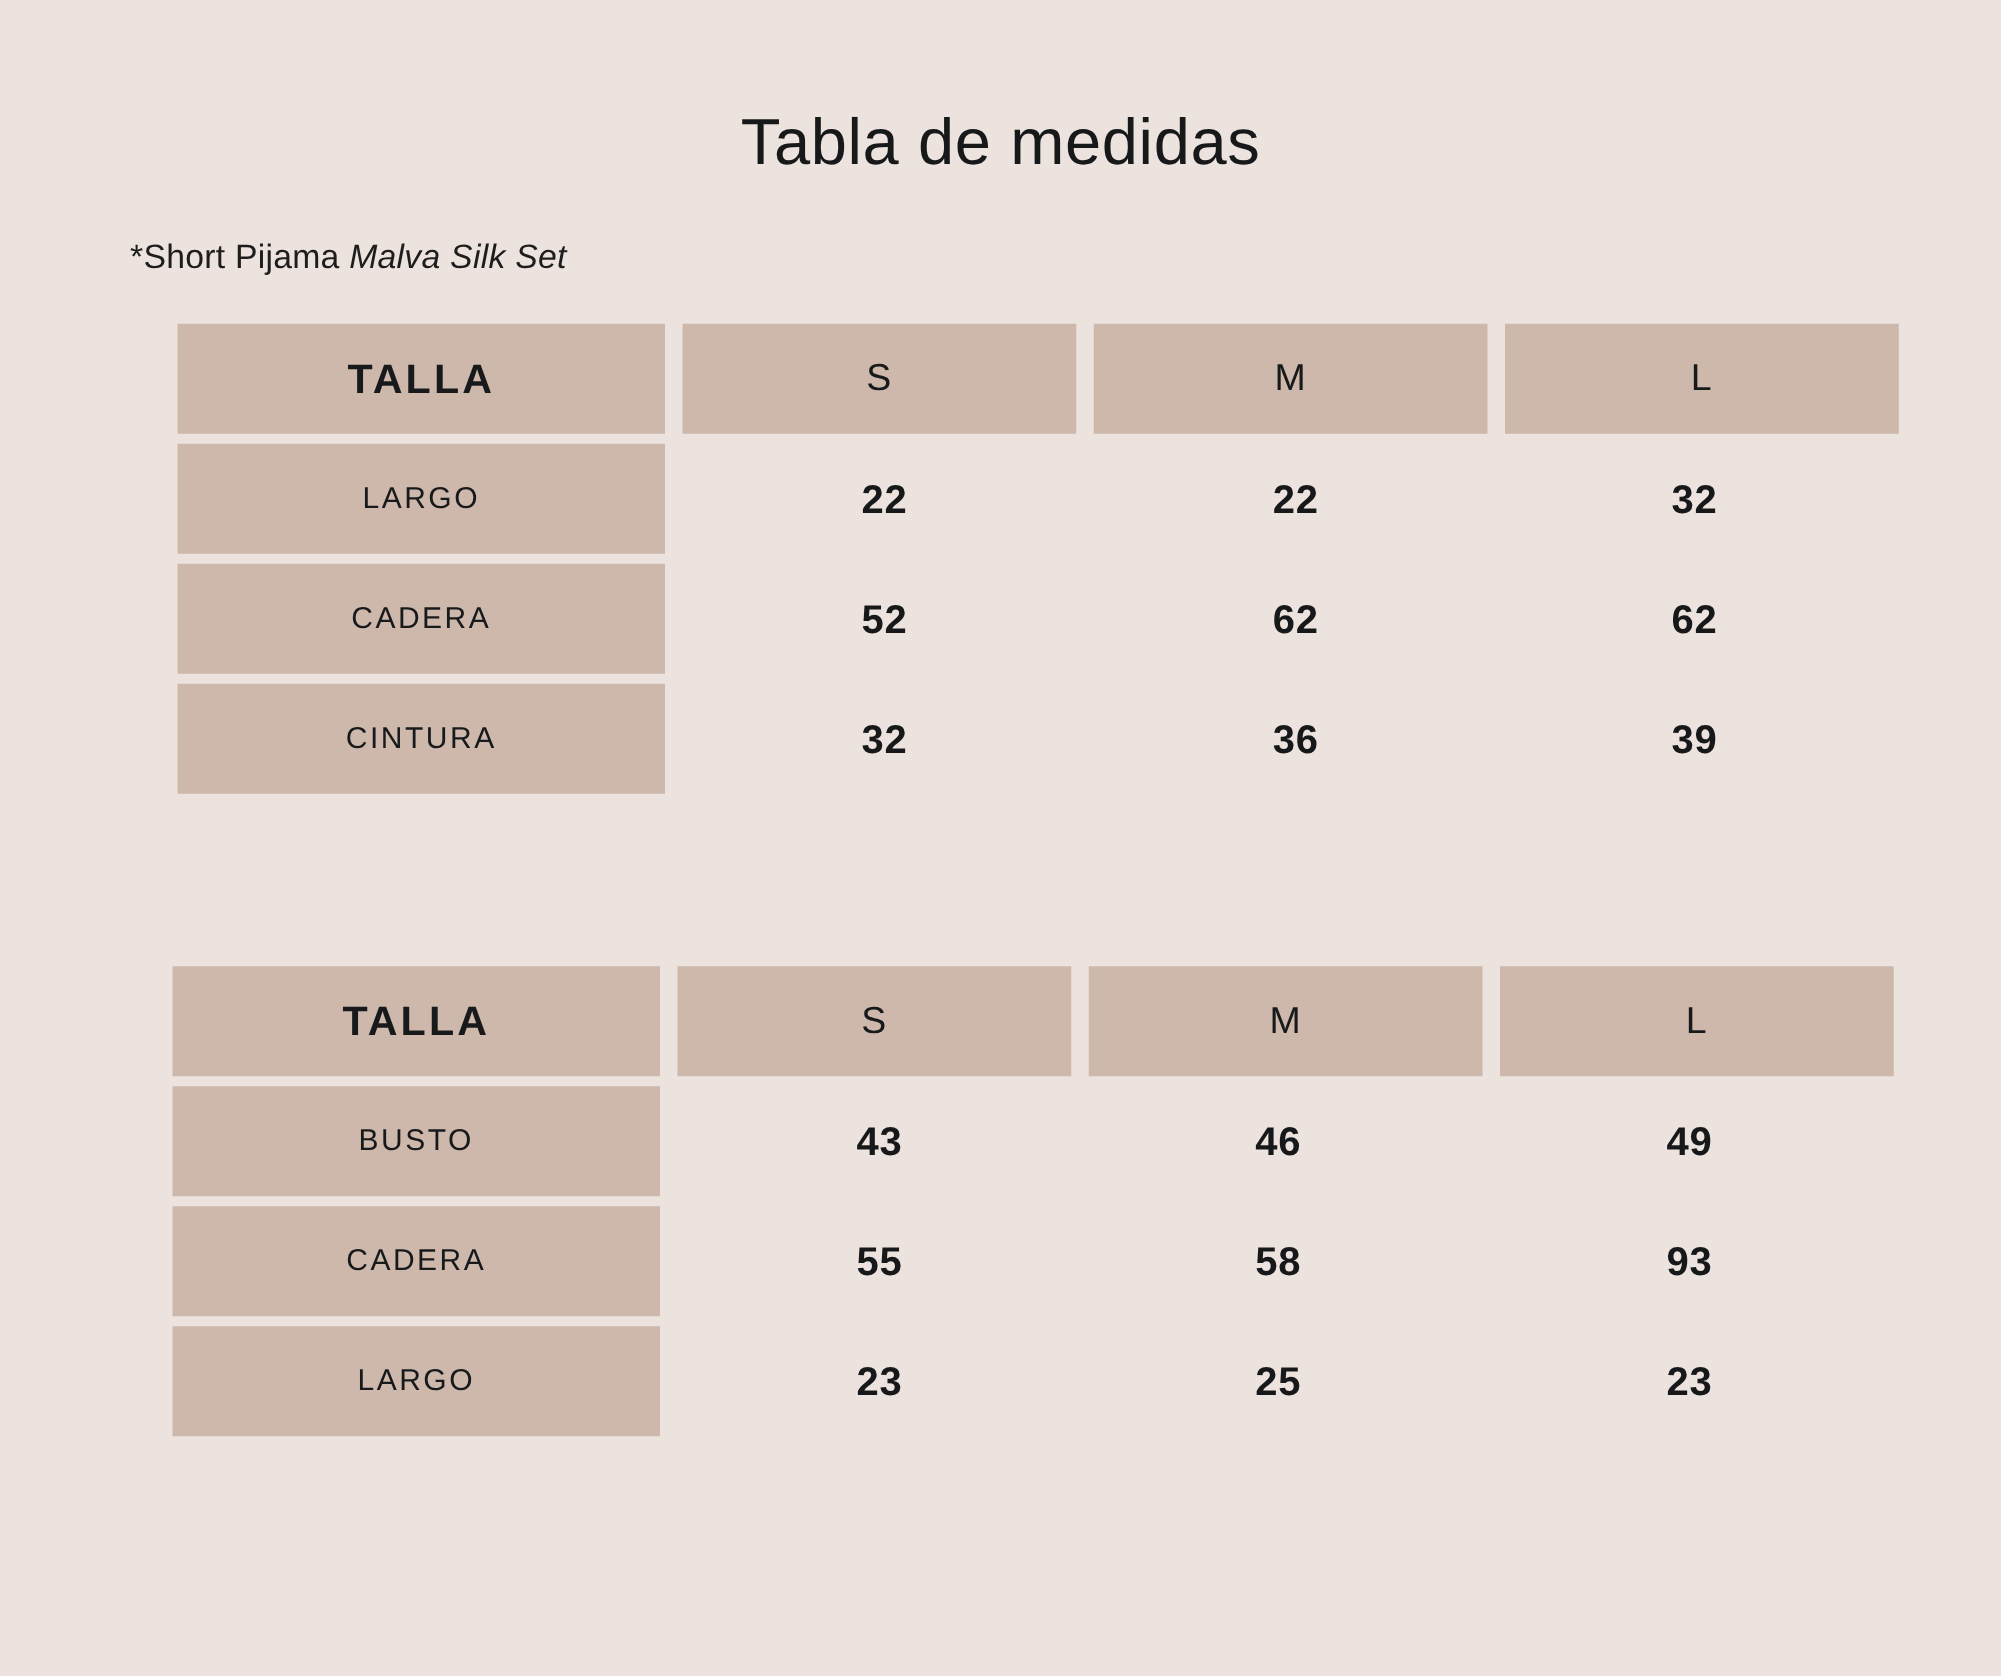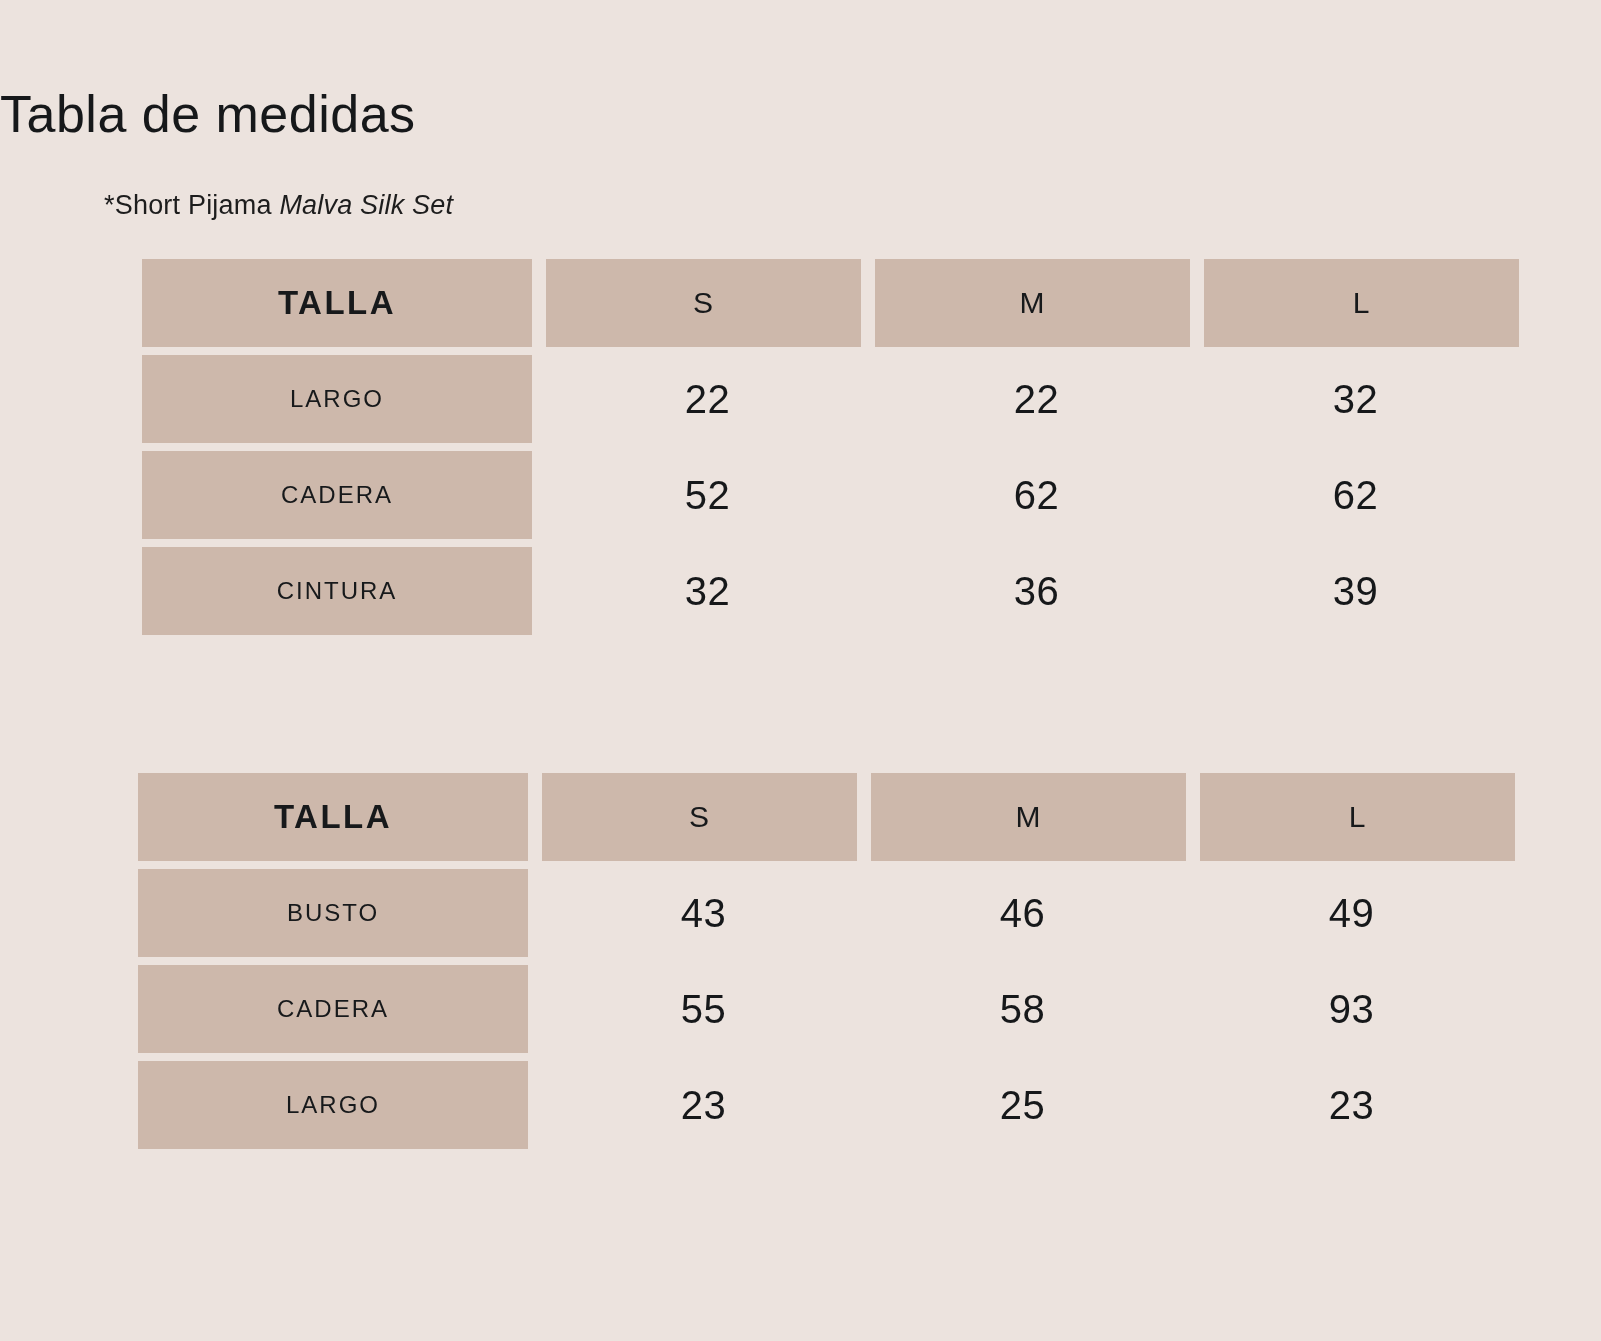--- a/index.html
+++ b/index.html
@@ -17,20 +17,21 @@
   .page {
     position: relative;
     width: 1601px;
     height: 1341px;
   }
   .title {
     position: absolute;
     top: 84px;
     left: 0;
     width: 1601px;
+    text-align: center;
     font-size: 52px;
     font-weight: 400;
     letter-spacing: 0.5px;
     color: #16181a;
   }
   .section {
     position: absolute;
     left: 0;
     width: 1601px;
     padding-left: 40px;
@@ -84,23 +85,23 @@
     letter-spacing: 2.5px;
     font-size: 33px;
   }
   .cell-fill.head-size {
     font-size: 30px;
     letter-spacing: 1px;
   }
   .cell-plain {
     height: 88px;
     line-height: 88px;
-    font-size: 40px;
+    font-size: 32px;
     color: #16181a;
-    font-weight: 400;
+    font-weight: 700;
     letter-spacing: 0.5px;
     text-align: center;
   }
   
   .nudge-1 { transform: translateX(4px); }
   .nudge-2 { transform: translateX(-6px); }
 </style>
 </head>
 <body>
 

